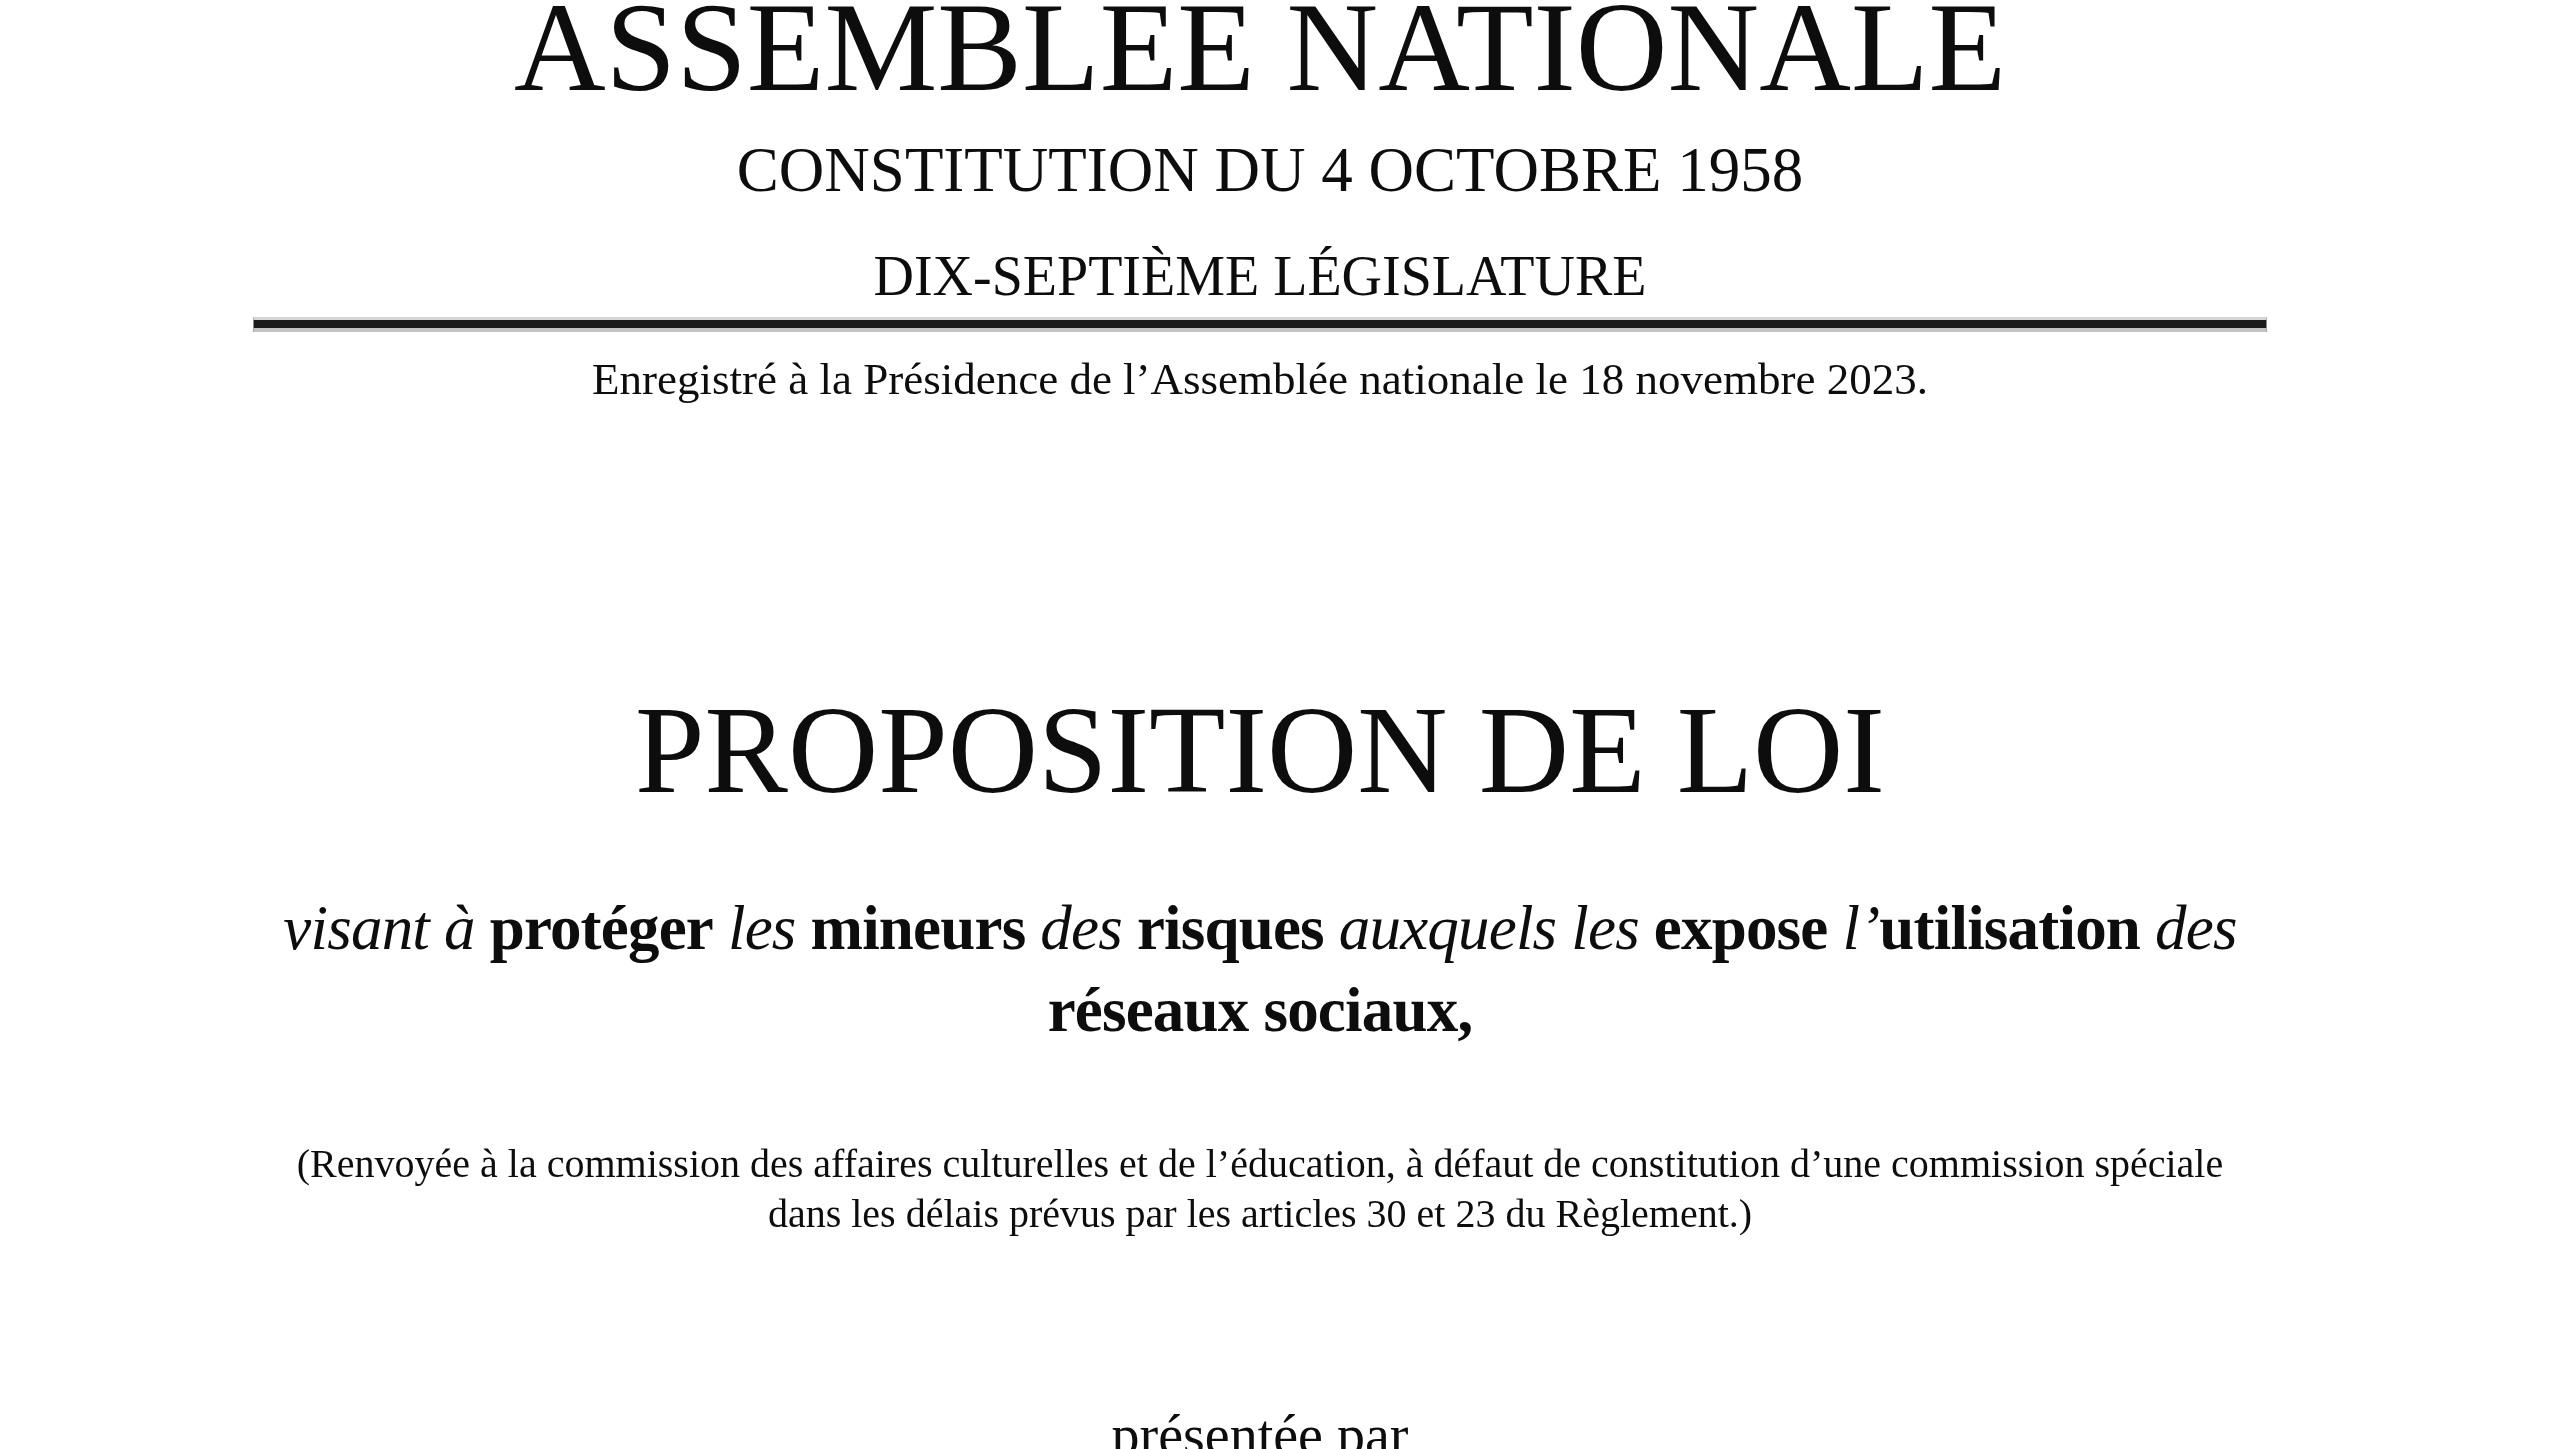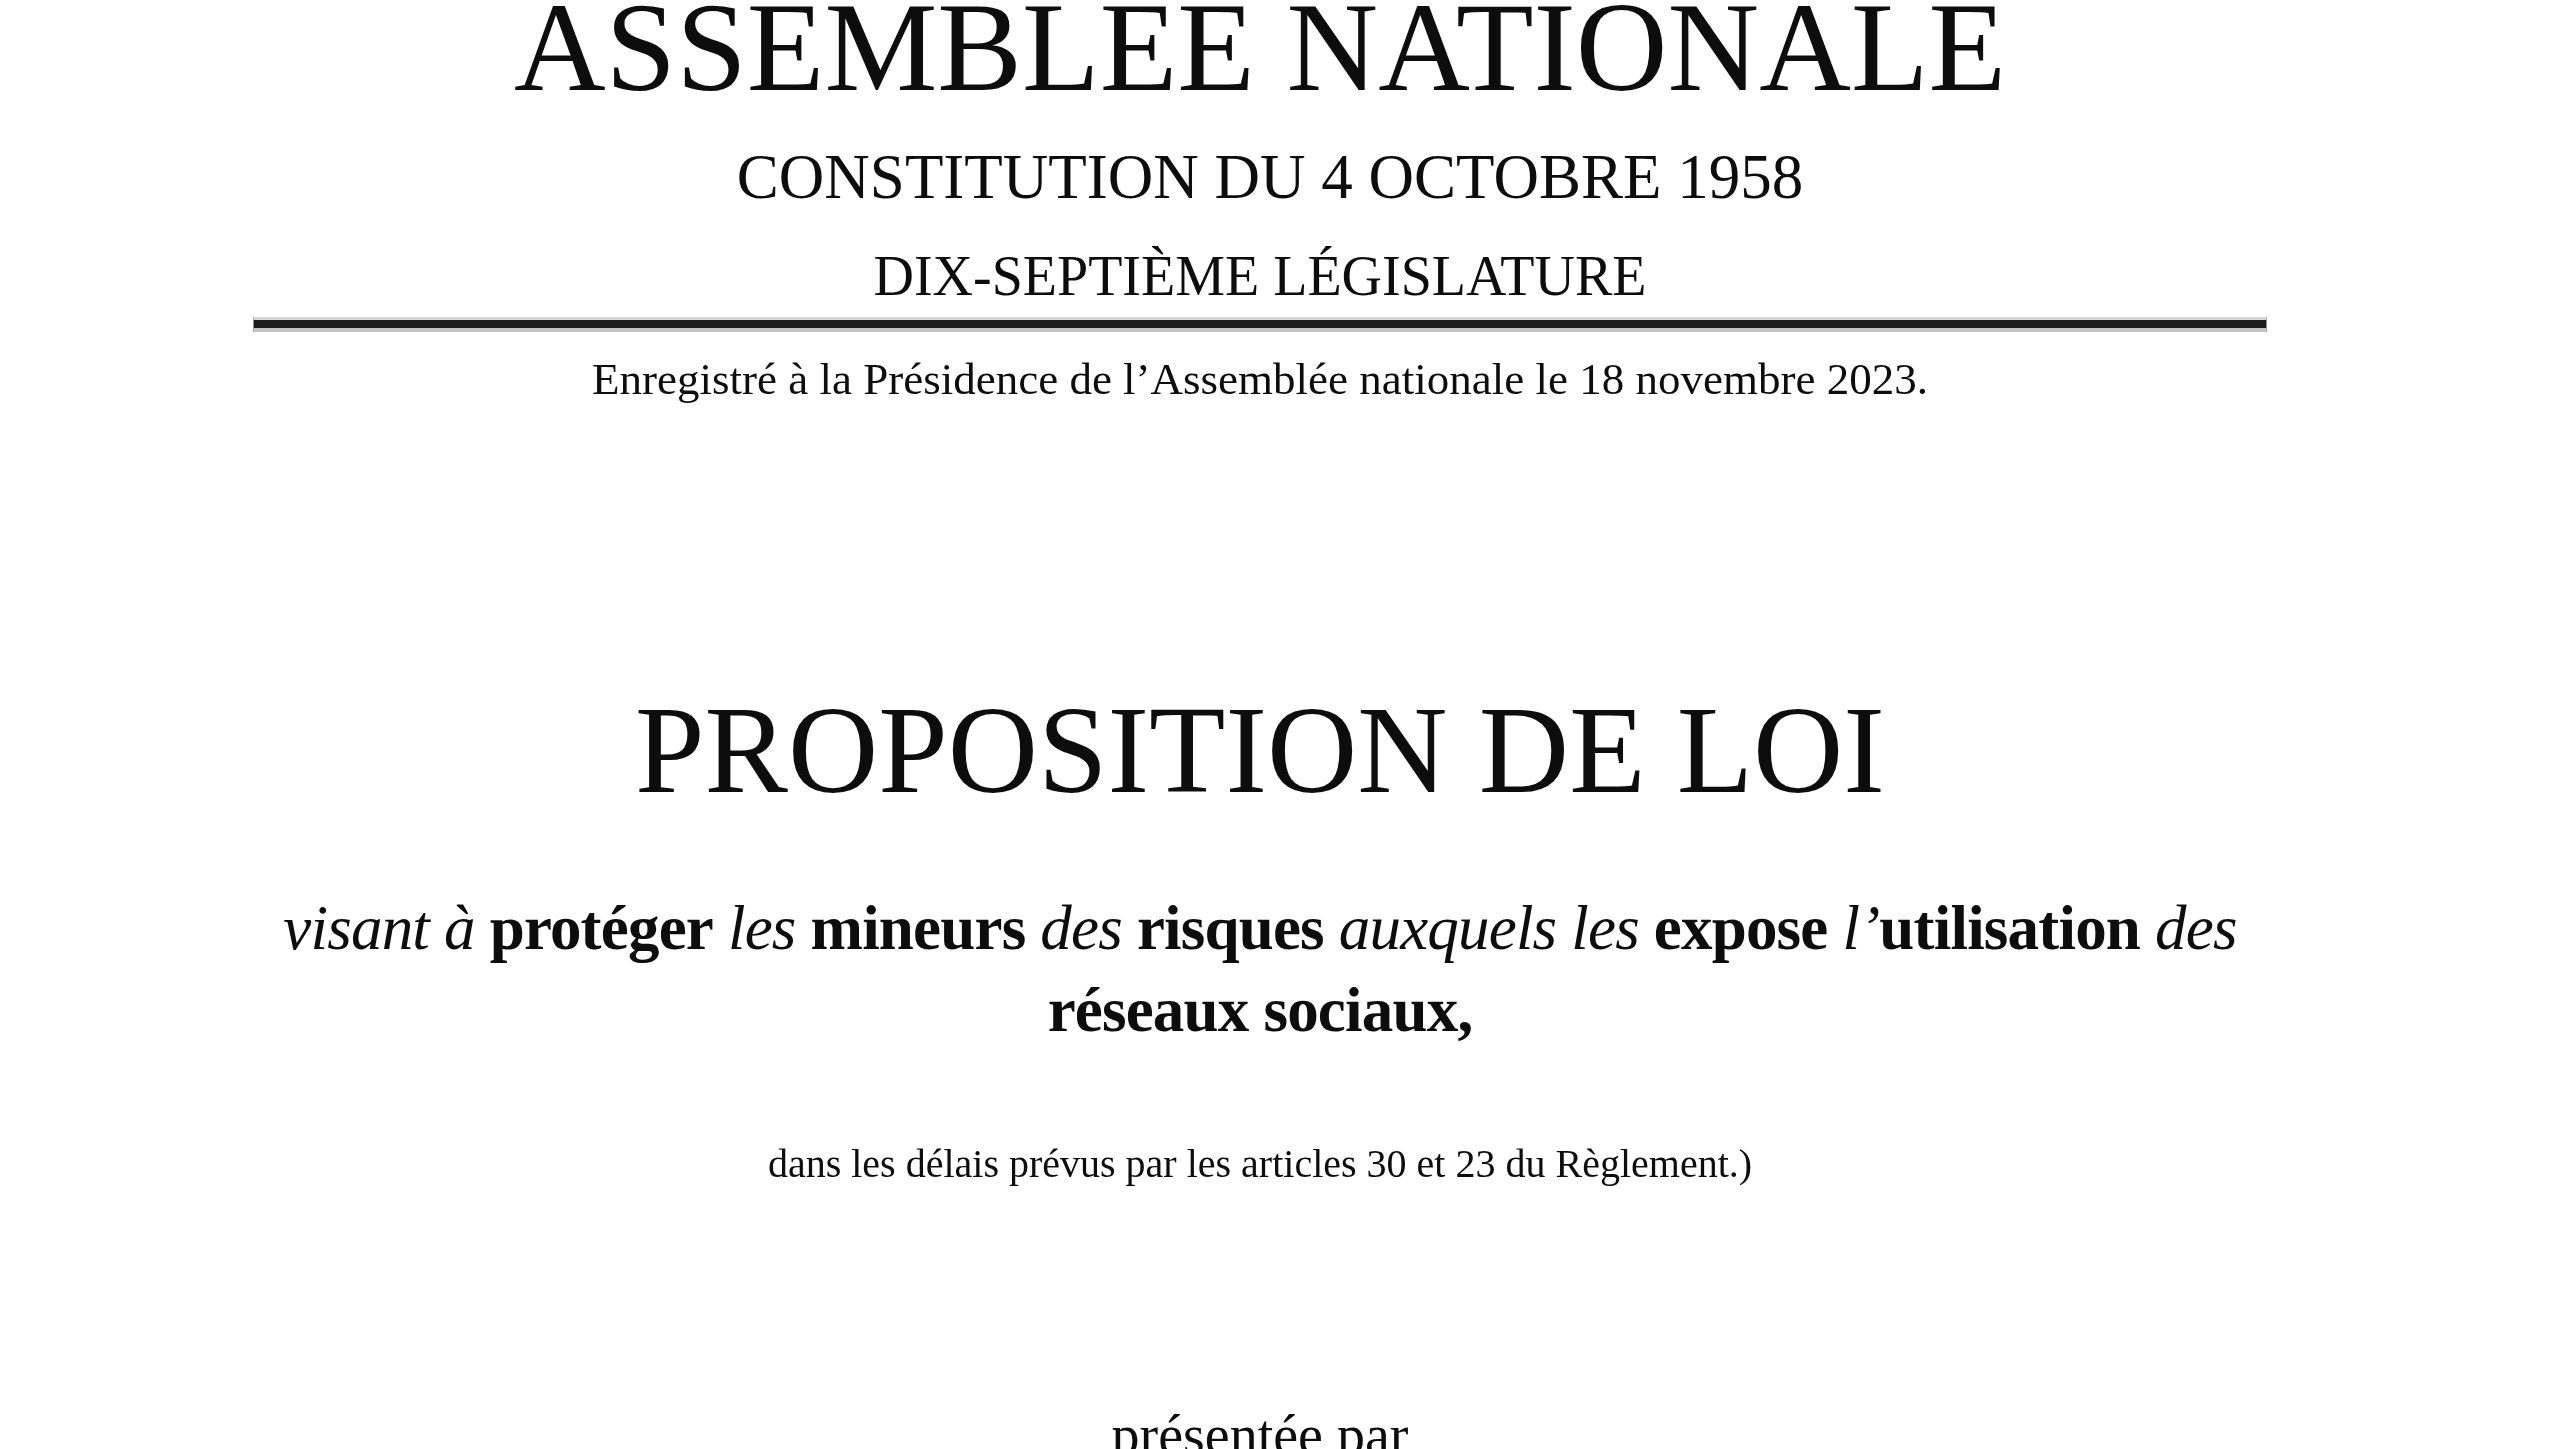--- a/index.html
+++ b/index.html
@@ -24,21 +24,21 @@
     white-space: nowrap;
   }
   .institution {
     top: -16px;
     font-size: 127px;
     line-height: 1;
     font-weight: normal;
     margin: 0;
   }
   .constitution {
-    top: 146px;
+    top: 139px;
     font-size: 63px;
     line-height: 1;
     padding-left: 20px;
   }
   .legislature {
     top: 248px;
     font-size: 56px;
     line-height: 1;
   }
   .rule {
@@ -99,19 +99,20 @@
   <div class="centered registration">Enregistré à la Présidence de l’Assemblée nationale le 18 novembre 2023.</div>
 
   <h2 class="centered bill-title">PROPOSITION DE LOI</h2>
 
   <div class="centered purpose">
       <div><span class="seg-italic">visant à </span><span class="seg-bold">protéger</span><span class="seg-italic"> les </span><span class="seg-bold">mineurs</span><span class="seg-italic"> des </span><span class="seg-bold">risques</span><span class="seg-italic"> auxquels les </span><span class="seg-bold">expose</span><span class="seg-italic"> l’</span><span class="seg-bold">utilisation</span><span class="seg-italic"> des</span></div>
       <div><span class="seg-bold">réseaux sociaux</span><span class="seg-bold">,</span></div>
     </div>
 
   <div class="centered referral">
+      <div>(Renvoyée à la commission des affaires culturelles et de l’éducation, à défaut de constitution d’une commission spéciale</div>
       <div>dans les délais prévus par les articles 30 et 23 du Règlement.)</div>
     </div>
 
   <div class="centered presented">présentée par</div>
 
 </div>
 
 
 </body></html>

